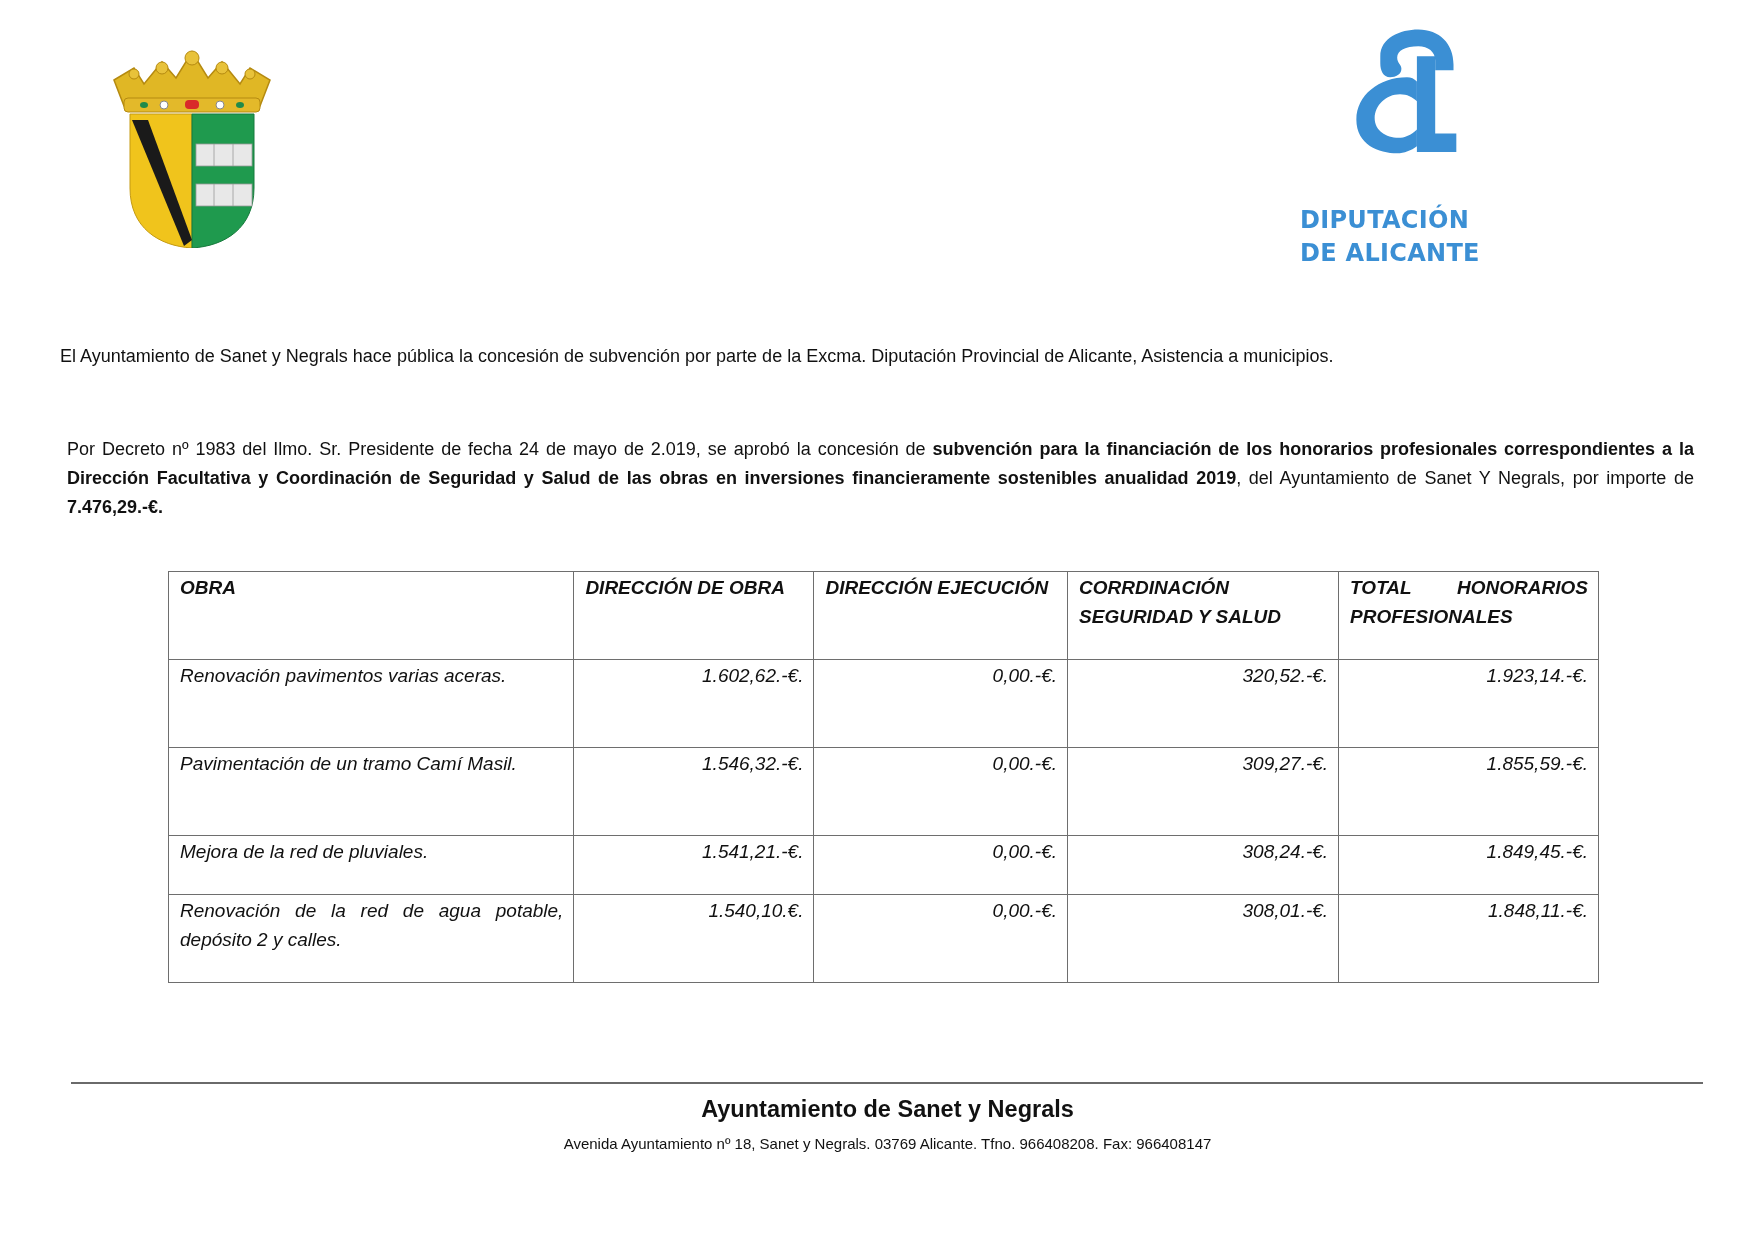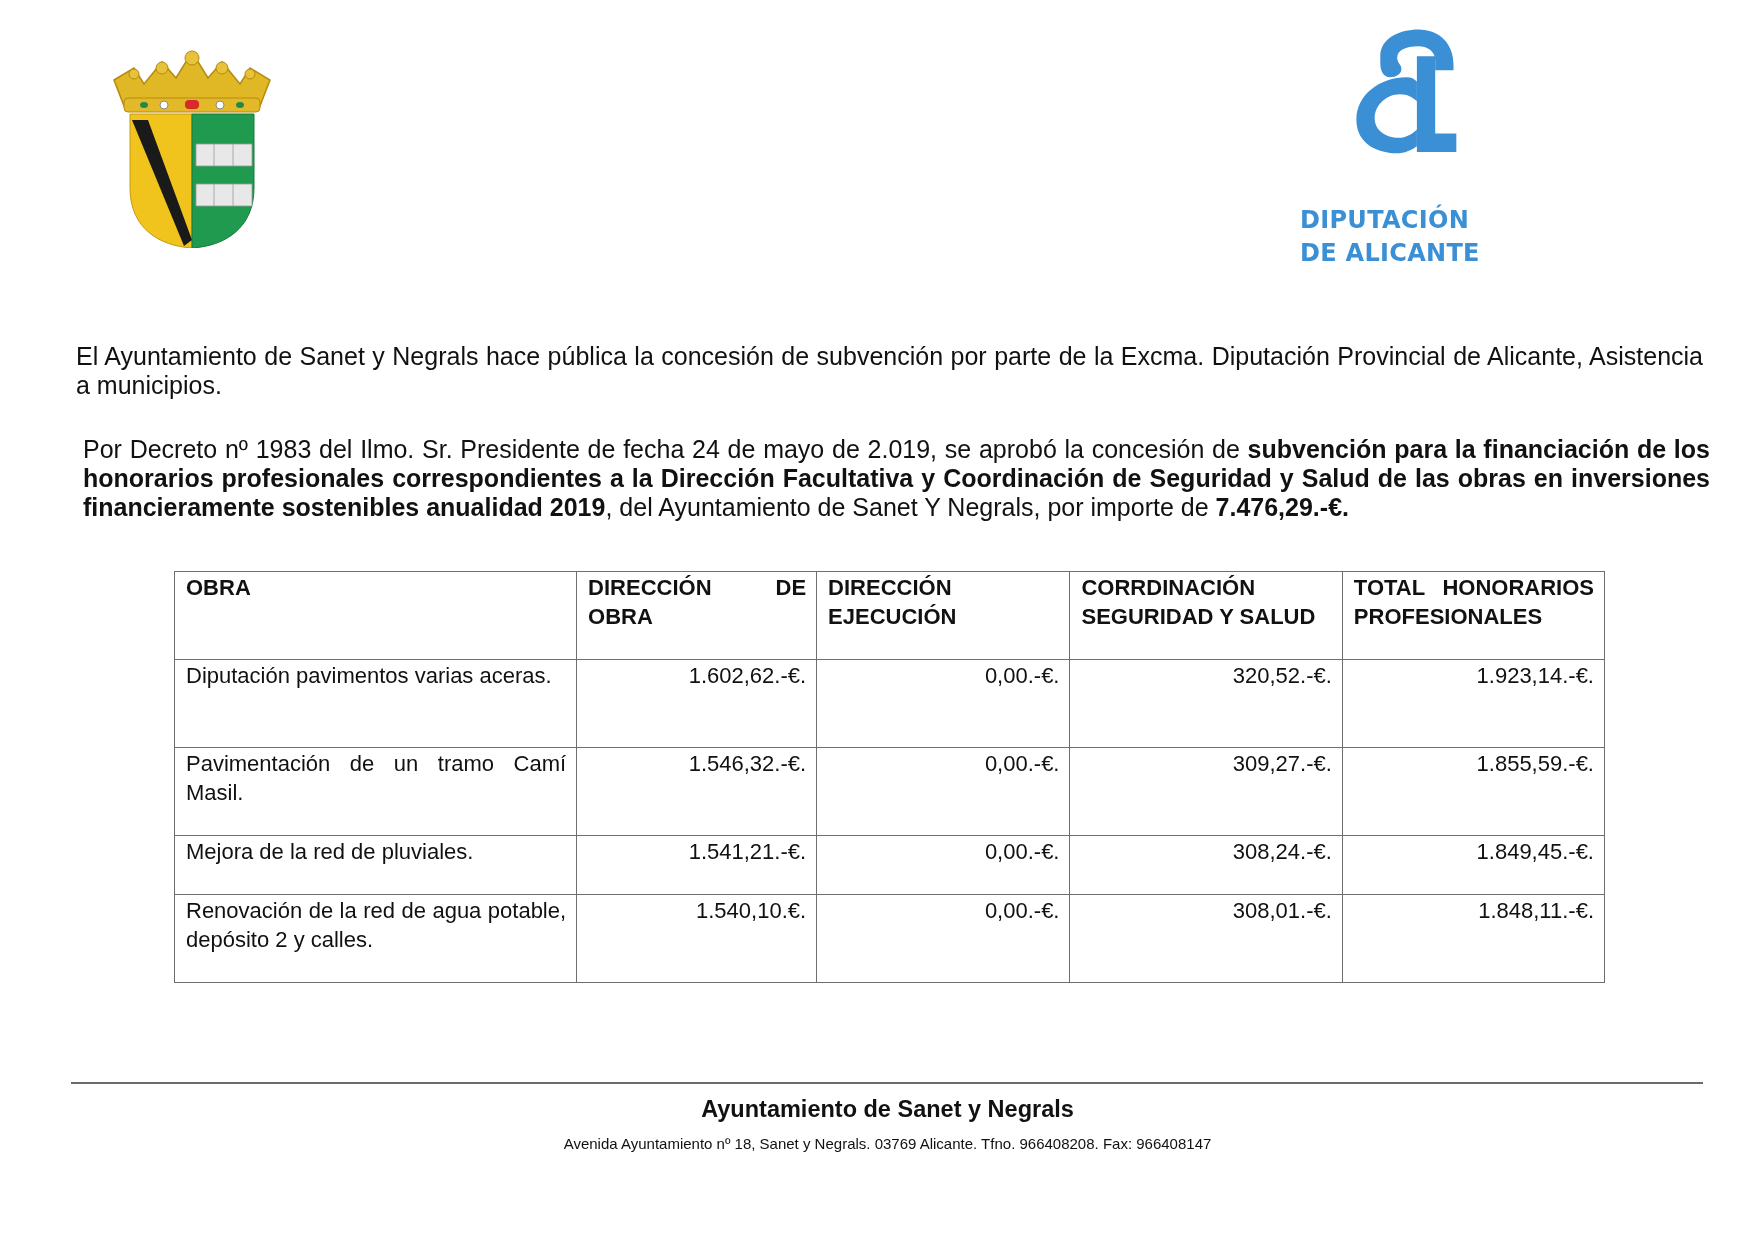--- a/index.html
+++ b/index.html
@@ -8,32 +8,32 @@
       font-family: "Liberation Sans", sans-serif; color: #111;
     }
     .logo-left { position: absolute; left: 100px; left: 104px; top: 48px; width: 176px; height: 200px; }
     .logo-right { position: absolute; left: 1300px; top: 28px; width: 200px; height: 250px; }
     .dip-text {
       position: absolute; left: 1300px; top: 204px; width: 200px;
       color: #3b8fd4; font-family: "DejaVu Sans", sans-serif; font-weight: bold;
       font-size: 24px; line-height: 33px; letter-spacing: 0.3px;
     }
     .para {
-      position: absolute; left: 76px; width: 1627px;
-      font-size: 25px; line-height: 29px; text-align: justify;
+      position: absolute; left: 60px; width: 1627px;
+      font-size: 18px; line-height: 29px; text-align: justify;
       text-align-last: left;
     }
     #p1 { top: 342px; }
     #p2 { top: 428px; }
     .para b { font-weight: bold; }
 
     table.obras {
-      position: absolute; left: 174px; top: 571px;
+      position: absolute; left: 168px; top: 571px;
       border-collapse: collapse; width: 1431px;
-      font-size: 22px; line-height: 29px;
+      font-size: 19px; line-height: 29px; font-style: italic;
     }
     table.obras td, table.obras th {
       border: 1.5px solid #6e6e6e; vertical-align: top;
       padding: 1px 10px 0 11px;
     }
     table.obras th { font-weight: bold; text-align: justify; text-align-last: left; }
     table.obras th.just2 { text-align-last: auto; }
     .col1 { width: 425px; }
     .col2 { width: 236px; }
     .col3 { width: 251px; }
@@ -114,21 +114,21 @@
     <tr class="hdr">
       <th class="col1">OBRA</th>
       <th class="col2 just2">DIRECCIÓN DE OBRA</th>
       <th class="col3">DIRECCIÓN EJECUCIÓN</th>
       <th class="col4 just2">CORRDINACIÓN SEGURIDAD Y SALUD</th>
       <th class="col5">TOTAL HONORARIOS PROFESIONALES</th>
     </tr>
   </thead>
   <tbody>
     <tr class="r2">
-      <td class="desc">Diputación pavimentos varias aceras.</td>
+      <td class="desc">Renovación pavimentos varias aceras.</td>
       <td class="num">1.602,62.-€.</td>
       <td class="num">0,00.-€.</td>
       <td class="num">320,52.-€.</td>
       <td class="num">1.923,14.-€.</td>
     </tr>
     <tr class="r2">
       <td class="desc">Pavimentación de un tramo Camí Masil.</td>
       <td class="num">1.546,32.-€.</td>
       <td class="num">0,00.-€.</td>
       <td class="num">309,27.-€.</td>

